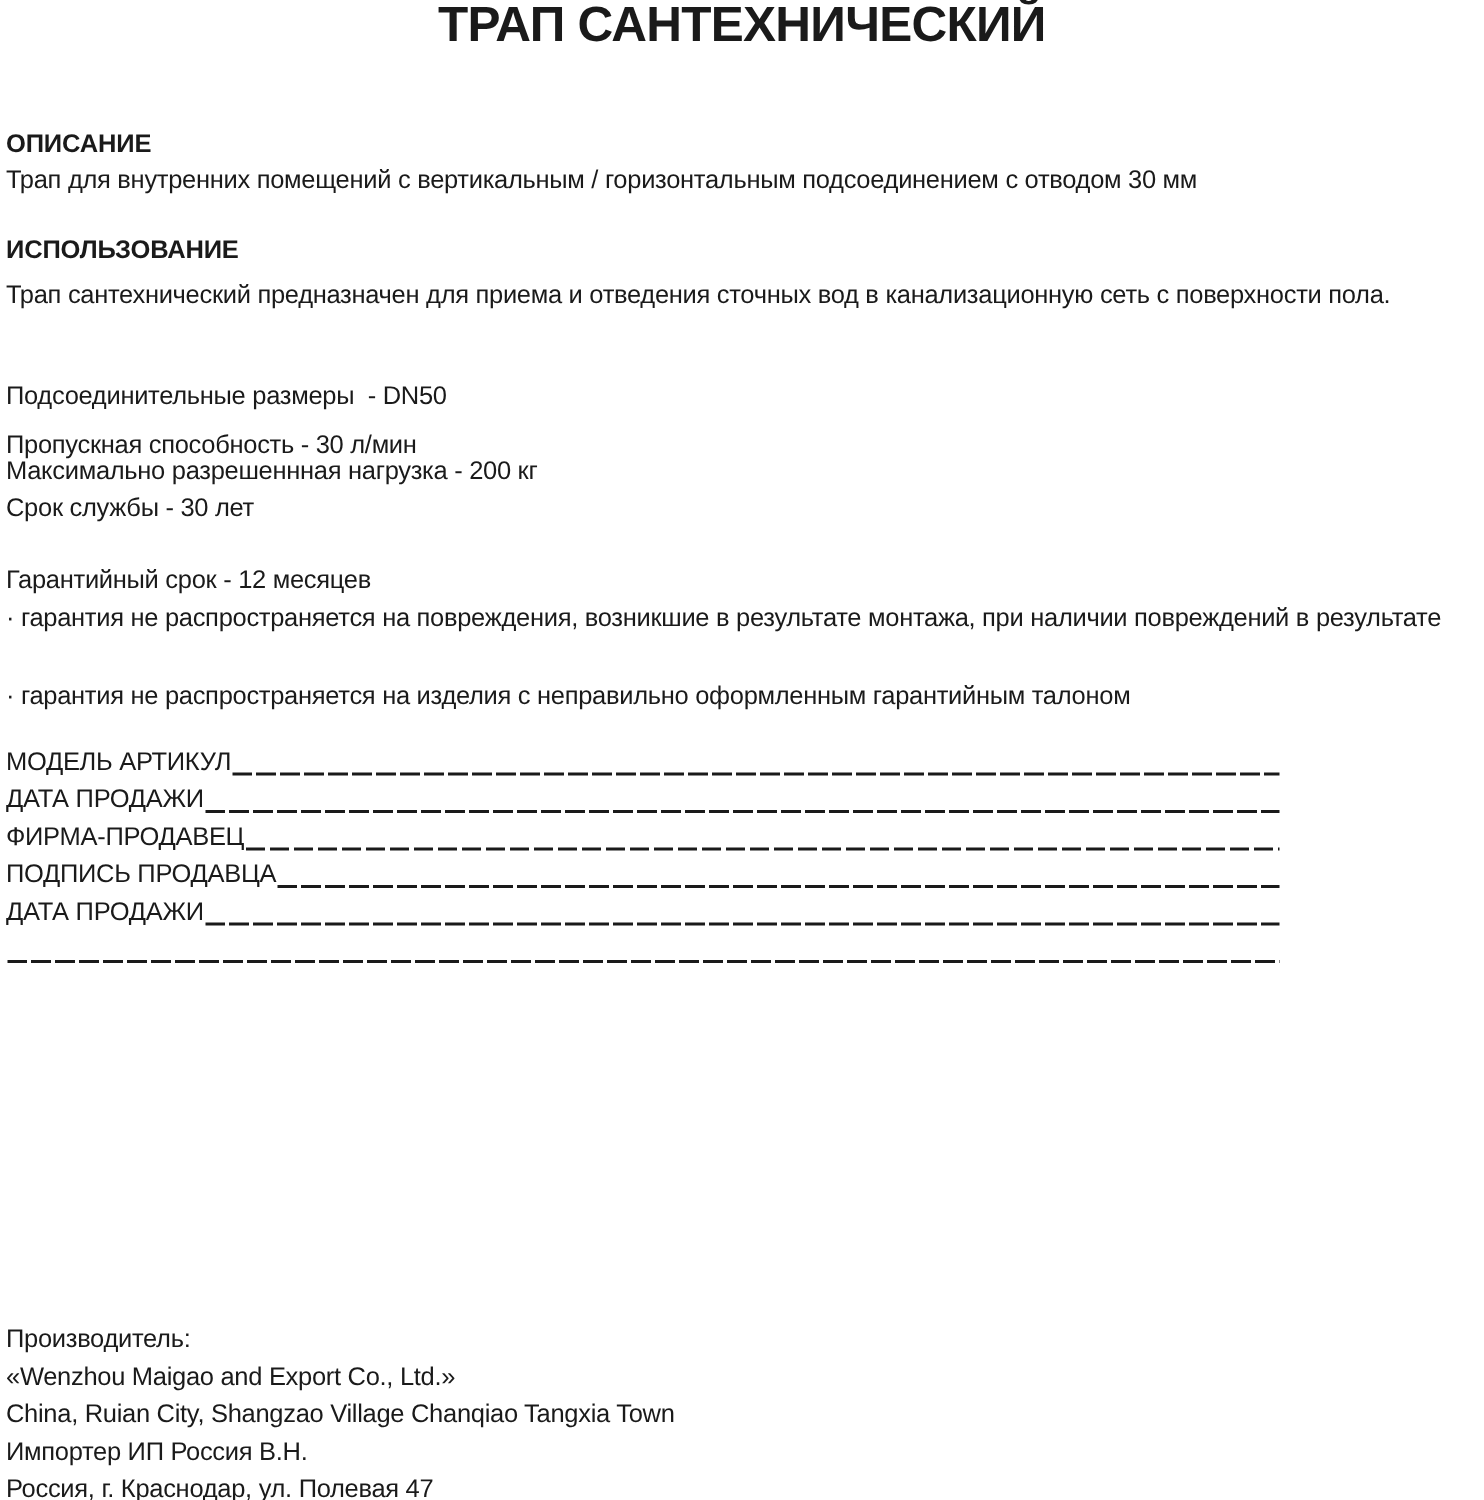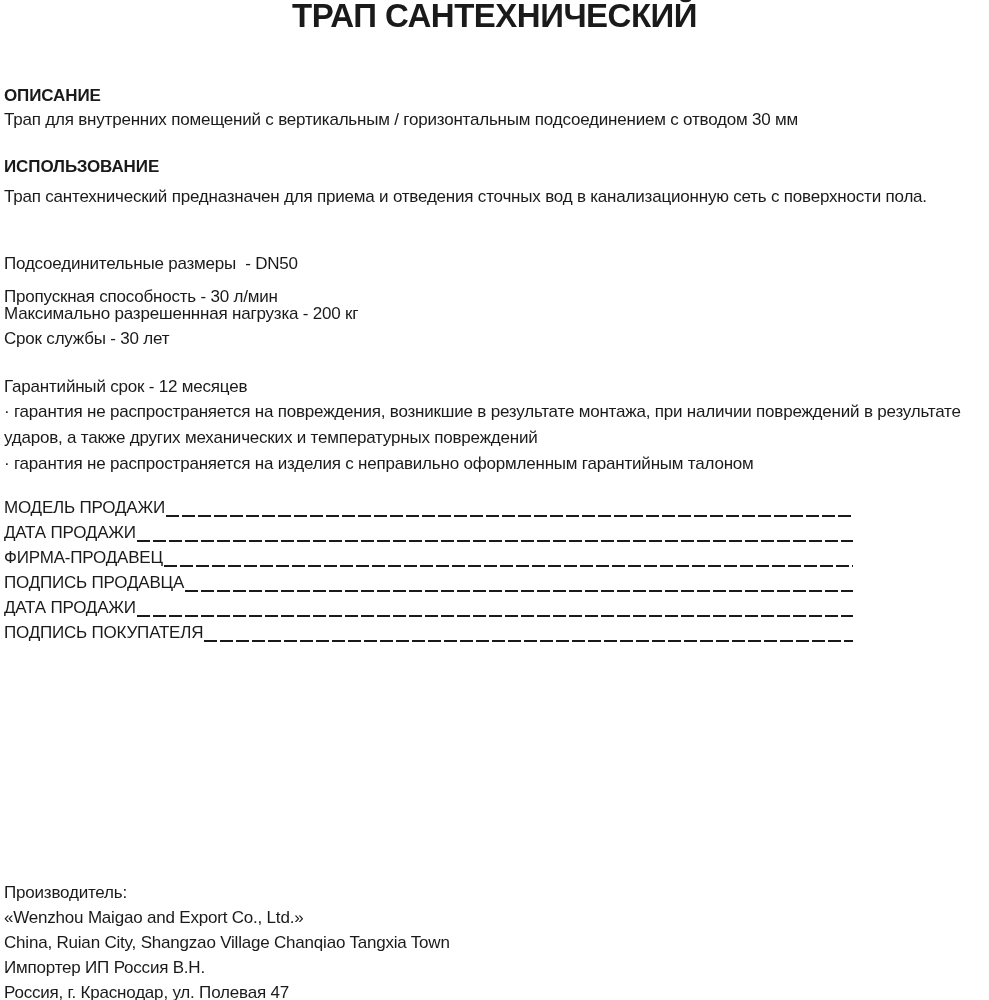--- a/index.html
+++ b/index.html
@@ -79,45 +79,43 @@
   <div class="line heading" style="top:157px">ИСПОЛЬЗОВАНИЕ</div>
   <div class="line" style="top:187px">Трап сантехнический предназначен для приема и отведения сточных вод в канализационную сеть с поверхности пола.</div>
 
   <div class="line" style="top:254px">Подсоединительные размеры  - DN50</div>
   <div class="line" style="top:287px">Пропускная способность - 30 л/мин</div>
   <div class="line" style="top:304px">Максимально разрешеннная нагрузка - 200 кг</div>
   <div class="line" style="top:329px">Срок службы - 30 лет</div>
 
   <div class="line" style="top:377px">Гарантийный срок - 12 месяцев</div>
   <div class="line" style="top:402px">· гарантия не распространяется на повреждения, возникшие в результате монтажа, при наличии повреждений в результате</div>
-  <div class="line" style="top:428px">ударов, а также других механических и температурных повреждений</div>
   <div class="line" style="top:454px">· гарантия не распространяется на изделия с неправильно оформленным гарантийным талоном</div>
 
   <div class="form-row" style="top:497px">
-    <span class="form-label">МОДЕЛЬ ПРОДАЖИ</span>
+    <span class="form-label">МОДЕЛЬ АРТИКУЛ</span>
     <span class="fill-line"></span>
   </div>
   <div class="form-row" style="top:522px">
     <span class="form-label">ДАТА ПРОДАЖИ</span>
     <span class="fill-line"></span>
   </div>
   <div class="form-row" style="top:547px">
     <span class="form-label">ФИРМА-ПРОДАВЕЦ</span>
     <span class="fill-line"></span>
   </div>
   <div class="form-row" style="top:572px">
     <span class="form-label">ПОДПИСЬ ПРОДАВЦА</span>
     <span class="fill-line"></span>
   </div>
   <div class="form-row" style="top:597px">
     <span class="form-label">ДАТА ПРОДАЖИ</span>
     <span class="fill-line"></span>
   </div>
   <div class="form-row" style="top:622px">
-    <span class="form-label">ПОДПИСЬ ПОКУПАТЕЛЯ</span>
     <span class="fill-line"></span>
   </div>
 
   <div class="line" style="top:883px">Производитель:</div>
   <div class="line" style="top:908px">«Wenzhou Maigao and Export Co., Ltd.»</div>
   <div class="line" style="top:933px">China, Ruian City, Shangzao Village Chanqiao Tangxia Town</div>
   <div class="line" style="top:958px">Импортер ИП Россия В.Н.</div>
   <div class="line" style="top:983px">Россия, г. Краснодар, ул. Полевая 47</div>
 
 </div>

